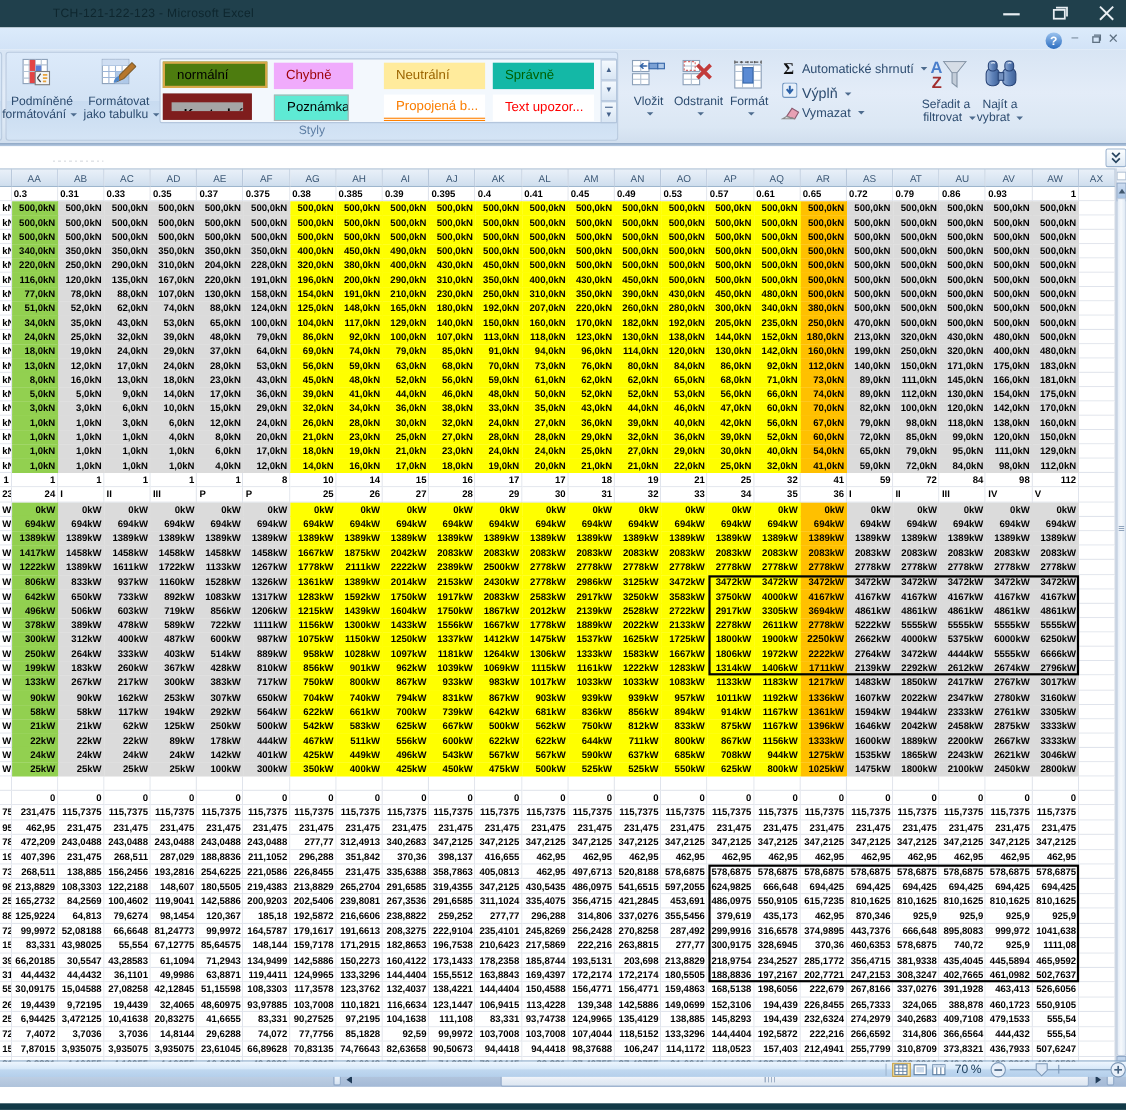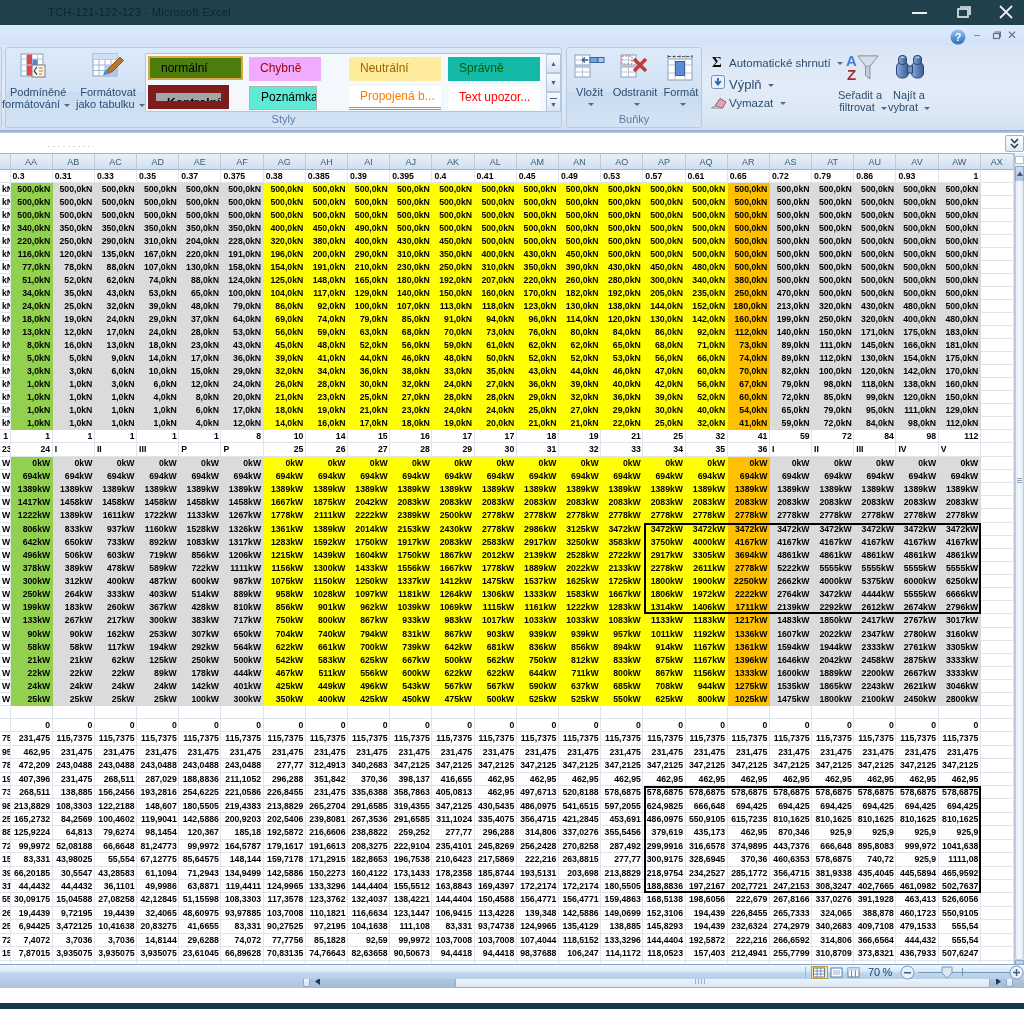--- a/index.html
+++ b/index.html
@@ -89,23 +89,20 @@
         <rect x="2.5" y="2.5" width="6" height="5" fill="none" stroke="#5f7183" stroke-width="1.2"></rect>
         <path d="M3.5 1 h6 v5" fill="none" stroke="#5f7183" stroke-width="1.2"></path>
       </svg>
 <span style="position:absolute;left:1007px;top:3px;color:#5f7183;font-size:12px">✕</span>
 </div>
 
 <div id="ribbon">
  <div class="grp" style="left:-8px;top:2px;width:10px"></div>
  <div class="grp" style="left:5px;top:2px;width:557px">
         <div class="grplabel">Styly</div>
-      </div>
- <div class="grp" style="left:566px;top:2px;width:136px">
-        <div class="grplabel">Buňky</div>
       </div>
 
 <svg style="position:absolute;left:20px;top:8px" width="30" height="28" viewBox="0 0 30 28">
  <rect x="1" y="1" width="22" height="22" fill="#fff" stroke="#8a9fb8"></rect>
  <path d="M1 6 h22 M1 12 h22 M1 18 h22 M6.5 1 v22 M12 1 v22 M17.5 1 v22" stroke="#b3c2d4" stroke-width="1"></path>
  <rect x="7" y="1.5" width="5" height="10" fill="#e34444"></rect>
         <rect x="12.5" y="6.5" width="5" height="11" fill="#5b7fd4"></rect>
         <rect x="7" y="12.5" width="5" height="10" fill="#e34444"></rect>
  <rect x="12" y="12" width="13" height="12" fill="#f3f5f7" stroke="#7d7d7d"></rect>
  <path d="M14 18 l3-4 M14 18 l3 3.5" stroke="#444" stroke-width="1.2" fill="none"></path>

